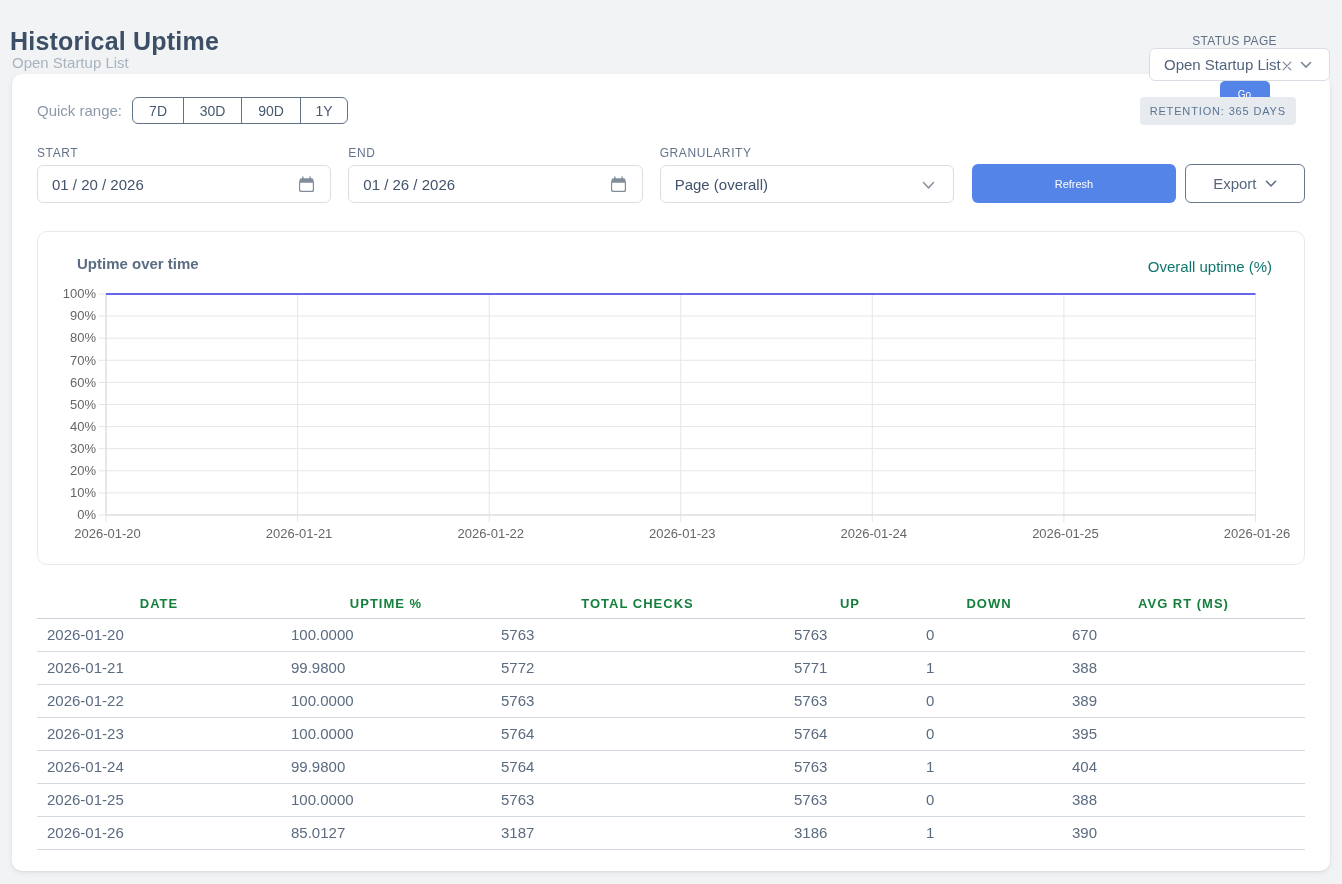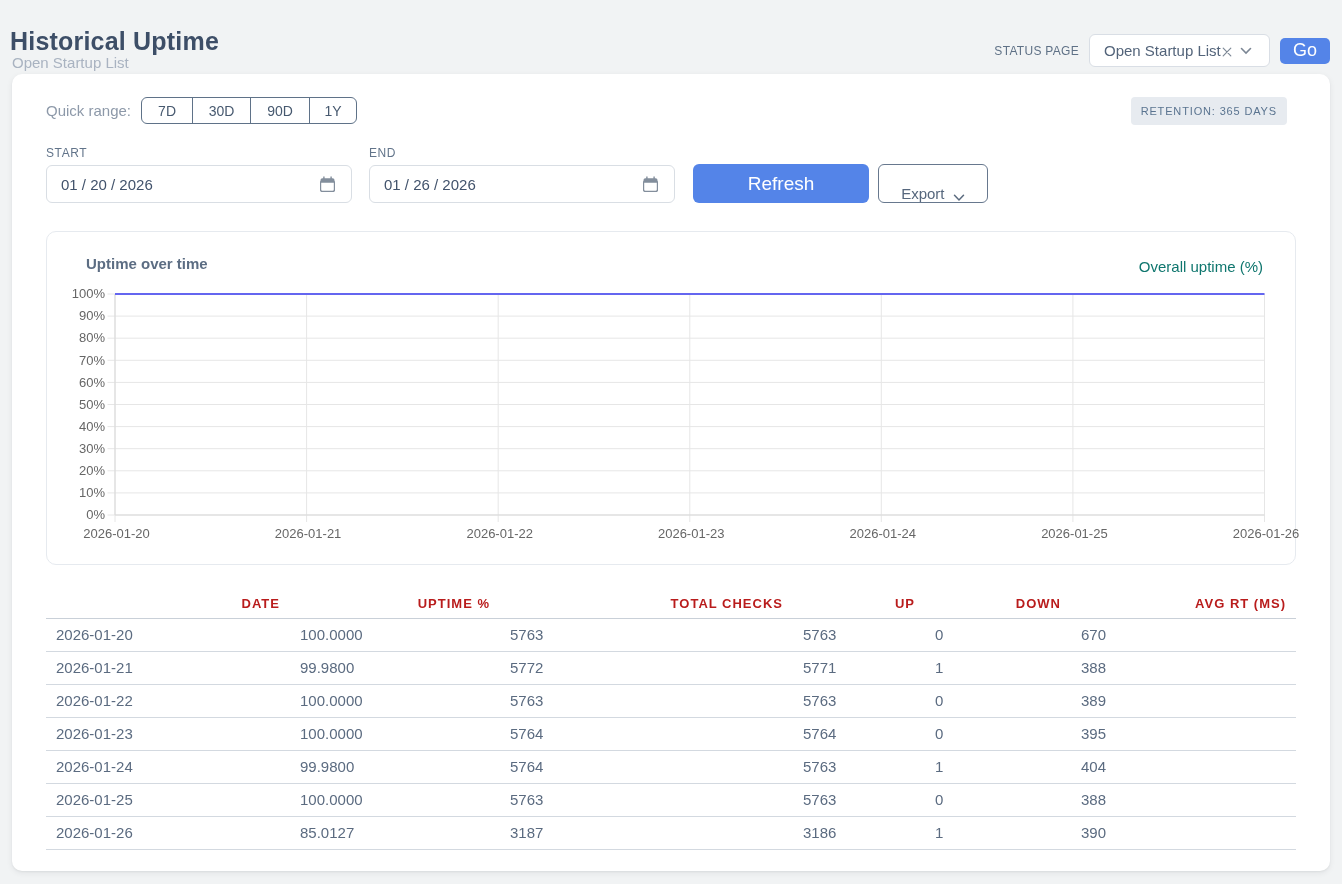--- a/index.html
+++ b/index.html
@@ -6,56 +6,56 @@
 html,body { width: 1342px; height: 884px; }
 body {
   background: #f1f3f4;
   font-family: "Liberation Sans", sans-serif;
   color: #3e4f68;
 }
 .wrap { padding: 0 12px; }
 .topbar { display: flex; justify-content: space-between; align-items: flex-start; padding-top: 28px; height: 74px; }
 .title { font-size: 25px; line-height: 26px; font-weight: bold; color: #3d4e67; letter-spacing: 0.2px; margin-left: -2px; }
 .subtitle { font-size: 15px; color: #a9b3c1; margin-top: 0px; }
-.topctrl { display: flex; align-items: center; margin-top: 6px; }
+.topctrl { display: flex; align-items: center; margin-top: 6px; flex-direction: column; }
 .sp-label { font-size: 12px; color: #5f7186; letter-spacing: 0.3px; margin-right: 10px; }
 .sp-select { width: 181px; height: 33px; background: #fff; border: 1px solid #d9dee5; border-radius: 6px; display: flex; align-items: center; padding: 0 17px 0 14px; }
 .sp-select .txt { font-size: 15px; color: #53647a; }
 .sp-select .chev { margin-left: auto; }
-.go-btn { width: 50px; height: 26px; margin-left: 10px; background: #5484e8; color: #fff; font-size: 18px; border-radius: 5px; display: flex; align-items: center; justify-content: center; }
+.go-btn { width: 50px; height: 26px; margin-left: 10px; background: #5484e8; color: #fff; font-size: 10px; border-radius: 5px; display: flex; align-items: center; justify-content: center; }
 
 .card {
   background: #fff; border-radius: 10px;
   box-shadow: 0 1px 2px rgba(23,32,49,.05), 0 2px 6px rgba(23,32,49,.07);
-  padding: 23px 34px 22px;
+  padding: 23px 25px 22px;
   height: 797px;
 }
 .rowA { display: flex; align-items: center; height: 27px; }
 .qr-label { font-size: 15px; color: #8d99a9; margin-right: 10px; }
 .seg { display: flex; border: 1px solid #5f7288; border-radius: 6px; overflow: hidden; height: 27px; }
 .seg div { display: flex; align-items: center; justify-content: center; font-size: 14px; color: #47596f; border-left: 1px solid #5f7288; }
 .seg div:first-child { border-left: 0; }
 .seg .b1 { width: 50px; } .seg .b2 { width: 58px; } .seg .b3 { width: 59px; } .seg .b4 { width: 47px; }
 .badge { margin-left: auto; margin-right: 9px; background: #e7ebf0; color: #5a7490; font-size: 11px; letter-spacing: 0.85px; border-radius: 4px; height: 28px; display: flex; align-items: center; padding: 0 10px; }
 
 .rowB { display: flex; margin-top: 22px; }
 .fcol { width: 306px; margin-right: 17px; }
 .flabel { font-size: 12px; color: #62748a; letter-spacing: 0.6px; height: 13px; margin-bottom: 6px; }
 .finput { height: 38px; border: 1px solid #d9dee4; border-radius: 6px; background: #fff; display: flex; align-items: center; padding: 0 14px; font-size: 15px; color: #42536c; position: relative; }
 .finput .cal { position: absolute; right: 16px; top: 10px; }
 .fbtns { display: flex; align-items: flex-end; margin-left: 1px; }
-.refresh { width: 176px; height: 39px; background: #5484e8; color: #fff; font-size: 19px; border-radius: 6px; display: flex; align-items: center; justify-content: center; }
-.export { width: 110px; height: 39px; margin-left: 9px; background: #fff; border: 1px solid #67788e; border-radius: 6px; color: #56677d; font-size: 15px; display: flex; align-items: flex-end; justify-content: center; }
+.refresh { width: 204px; height: 39px; background: #5484e8; color: #fff; font-size: 11px; border-radius: 6px; display: flex; align-items: center; justify-content: center; }
+.export { width: 120px; height: 39px; margin-left: 9px; background: #fff; border: 1px solid #67788e; border-radius: 6px; color: #56677d; font-size: 15px; display: flex; align-items: center; justify-content: center; }
 
 .chartcard { margin-top: 28px; border: 1px solid #e6eaef; border-radius: 10px; height: 334px; position: relative; }
 .ct { position: absolute; left: 39px; top: 23px; font-size: 15px; font-weight: bold; color: #5c6d83; }
 .cr { position: absolute; right: 32px; top: 26px; font-size: 15px; color: #0f766e; }
 
 table { border-collapse: collapse; width: 100%; margin-top: 20px; table-layout: fixed; }
-th { text-align: right; font-size: 13px; color: #b91c1c; letter-spacing: 1px; padding: 5px 10px 0; height: 33px; border-bottom: 1px solid #c9d0d8; font-weight: bold; }
+th { text-align: center; font-size: 13px; color: #15803d; letter-spacing: 1px; padding: 5px 10px 0; height: 33px; border-bottom: 1px solid #c9d0d8; font-weight: bold; }
 td { font-size: 15px; color: #5b6b80; padding: 0 10px; height: 33px; border-bottom: 1px solid #d3d9e0; }
 </style>
 </head>
 <body>
 <div class="wrap">
   <div class="topbar">
     <div>
       <div class="title">Historical Uptime</div>
       <div class="subtitle">Open Startup List</div>
     </div>
@@ -95,20 +95,28 @@
               <path d="M0.5 6 L14.5 6 L14.5 13.6 A1.9 1.9 0 0 1 12.6 15.5 L2.4 15.5 A1.9 1.9 0 0 1 0.5 13.6 Z" fill="none" stroke="#838e9c" stroke-width="1.4"></path>
             </svg>
         </div>
       </div>
       <div class="fcol">
         <div class="flabel">END</div>
         <div class="finput">01 / 26 / 2026
           <svg class="cal" width="15" height="16" viewBox="0 0 15 16">
               <path d="M3.2 0.5 L4.6 0.5 L4.6 2.2 L10.4 2.2 L10.4 0.5 L11.8 0.5 L11.8 2.2 L12.6 2.2 A1.9 1.9 0 0 1 14.5 4.1 L14.5 6 L0.5 6 L0.5 4.1 A1.9 1.9 0 0 1 2.4 2.2 L3.2 2.2 Z" fill="#838e9c"></path>
               <path d="M0.5 6 L14.5 6 L14.5 13.6 A1.9 1.9 0 0 1 12.6 15.5 L2.4 15.5 A1.9 1.9 0 0 1 0.5 13.6 Z" fill="none" stroke="#838e9c" stroke-width="1.4"></path>
+            </svg>
+        </div>
+      </div>
+      <div class="fcol">
+        <div class="flabel">GRANULARITY</div>
+        <div class="finput">Page (overall)
+          <svg class="cal" style="top:15px;right:18px" width="13" height="9" viewBox="0 0 13 9">
+              <path d="M1.5 1.5 L6.5 6.8 L11.5 1.5" fill="none" stroke="#87909e" stroke-width="1.5" stroke-linecap="round"></path>
             </svg>
         </div>
       </div>
       <div class="fbtns">
         <div class="refresh">Refresh</div>
         <div class="export">Export&nbsp;&nbsp;
           <svg width="12" height="8" viewBox="0 0 12 8">
               <path d="M1.5 1.2 L6 6 L10.5 1.2" fill="none" stroke="#5a6a7e" stroke-width="1.5" stroke-linecap="round"></path>
             </svg>
         </div>

